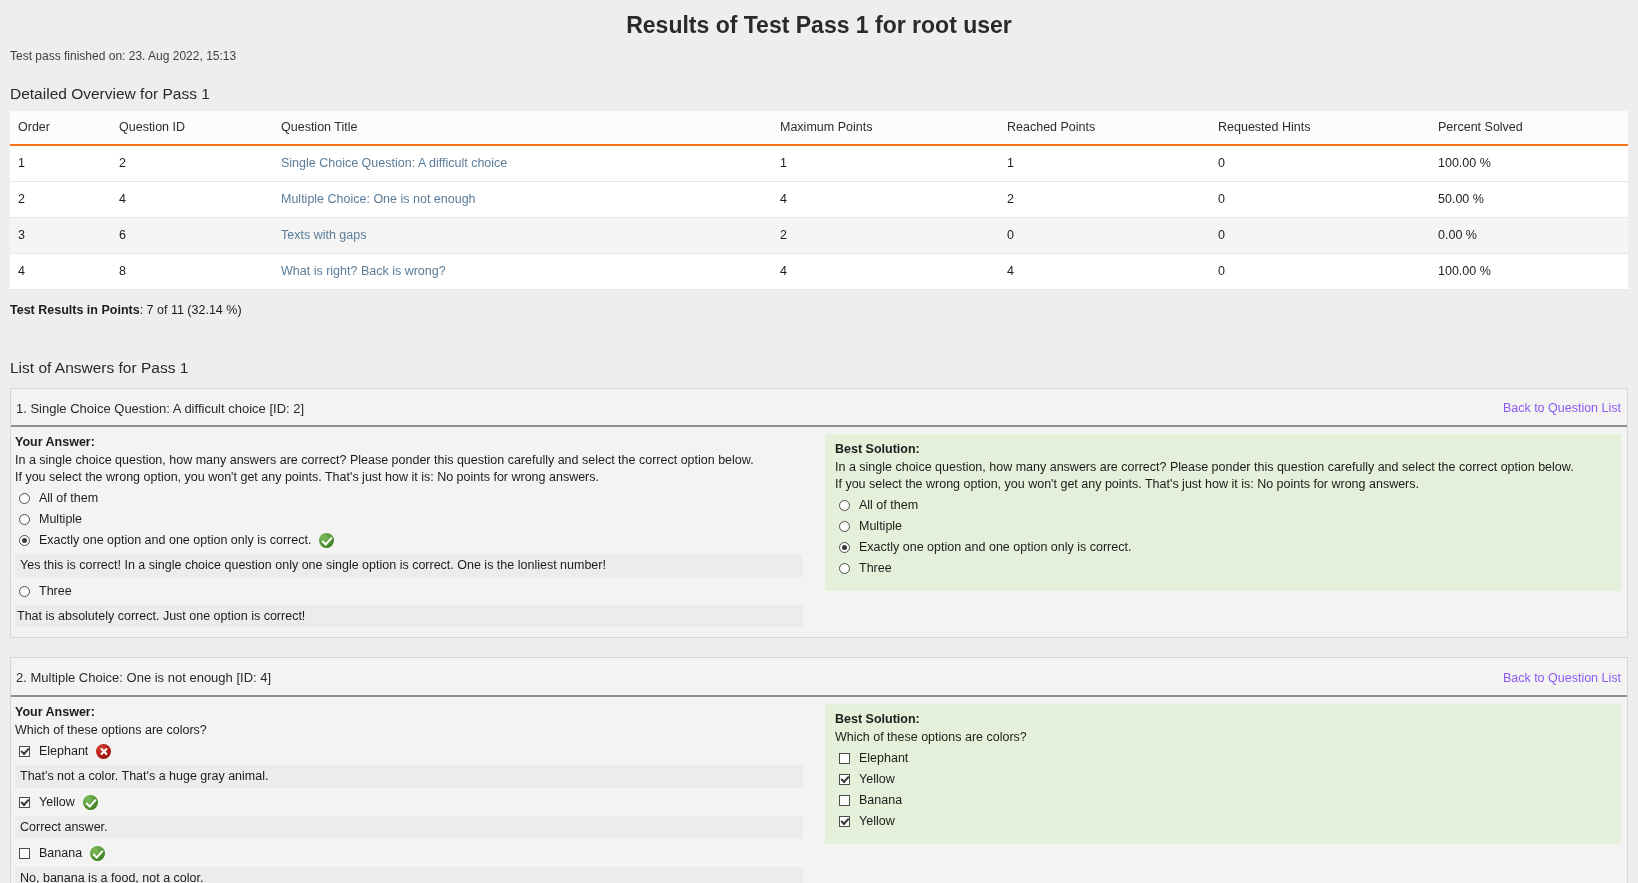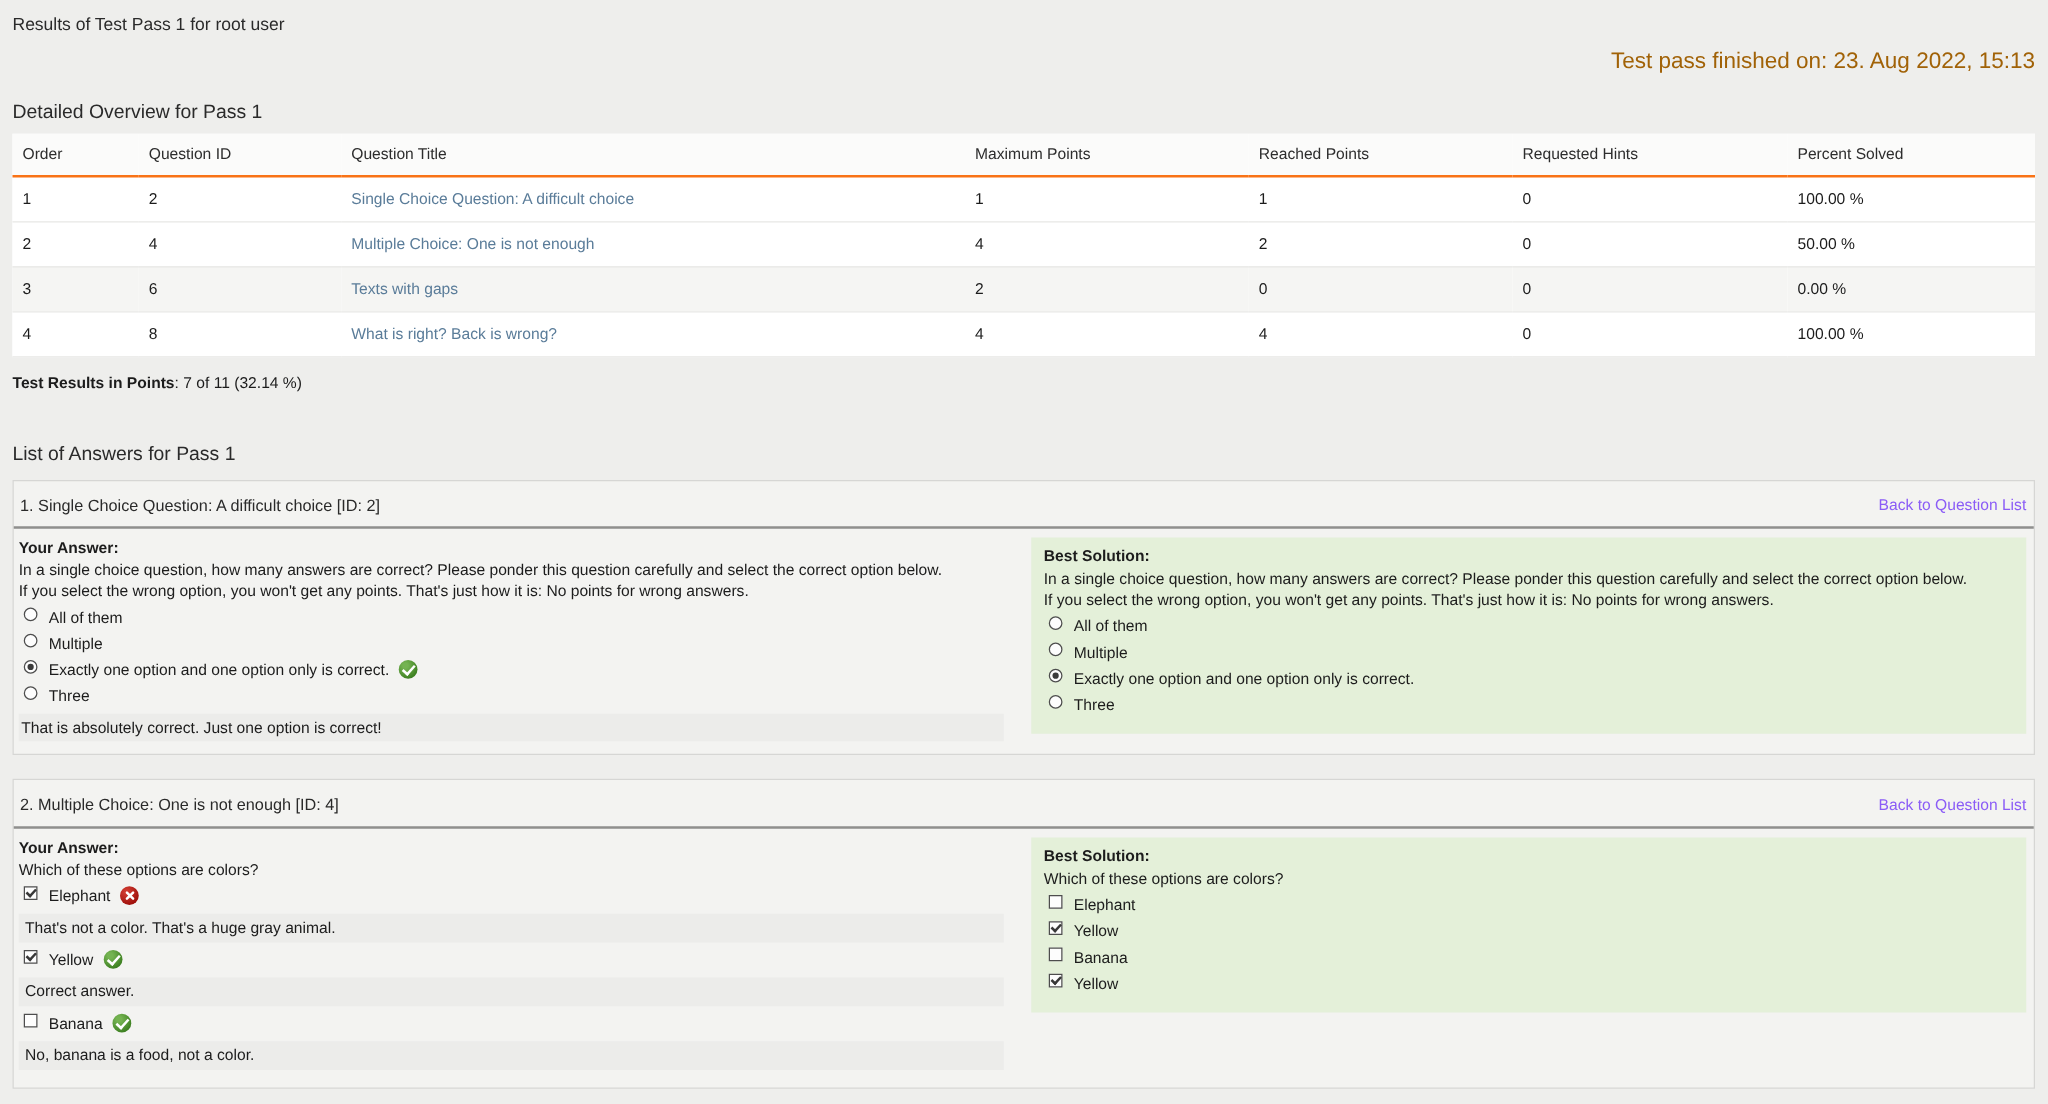--- a/index.html
+++ b/index.html
@@ -7,22 +7,22 @@
   body {
     background: #eeeeec;
     font-family: "Liberation Sans", sans-serif;
     font-size: 12.5px;
     line-height: 1.36;
     color: #1c1c1c;
     overflow: hidden;
   }
   .page { padding: 6px 10px 0 10px; }
 
-  .h1 { font-size: 14px; font-weight: 400; color: #2a2a2a; margin: 4px 0 7px 0; }
-  .meta { font-size: 18px; color: #a16207; margin: 0 0 18px 0; text-align: right; }
+  .h1 { font-size: 23px; font-weight: 700; color: #2a2a2a; margin: 4px 0 7px 0; text-align: center; }
+  .meta { font-size: 12px; color: #404040; margin: 0 0 18px 0; }
   .h2 { font-size: 15.5px; font-weight: 400; color: #2a2a2a; margin: 0 0 7px 0; }
   .h2.answers { margin: 38px 0 10px 0; }
 
   table.overview { width: 100%; border-collapse: collapse; background: #ffffff; margin-bottom: 12px; }
   table.overview th {
     text-align: left; font-weight: 400; color: #2d2d2d;
     padding: 8px 8px; background: #fbfbfa; border-bottom: 2px solid #f97316;
   }
   table.overview td { padding: 9px 8px; border-bottom: 1px solid #e7e7e5; background: #ffffff; }
   table.overview tr.hovered td { background: #f5f5f3; }
@@ -39,21 +39,21 @@
   .panel-title { font-size: 13px; color: #2a2a2a; }
   .back-link { color: #8b5cf6; font-size: 12.5px; text-decoration: none; cursor: pointer; }
 
   .panel-body { display: flex; align-items: flex-start; padding: 7px 6px 10px 4px; }
   .col-left { width: 800px; flex: none; padding-right: 12px; }
   .col-right { flex: 1; background: #e4f0d9; padding: 7px 12px 12px 10px; margin-left: 10px; }
 
   .block-label { font-weight: 700; margin-bottom: 1px; }
   .qtext { white-space: pre-line; margin-bottom: 2px; }
 
-  .opt { display: flex; align-items: flex-start; padding: 2px 0 2px 4px; min-height: 17px; }
+  .opt { display: flex; align-items: center; padding: 2px 0 2px 4px; min-height: 17px; }
   .opt .ctrl { margin-right: 9px; }
   .opt .sicon { margin-left: 8px; }
 
   .radio {
     width: 11px; height: 11px; border: 1px solid #4d4d4d; border-radius: 50%;
     background: #fdfdfd; position: relative; flex: none; display: inline-block;
   }
   .radio.on::after {
     content: ""; position: absolute; left: 2px; top: 2px; width: 5px; height: 5px;
     border-radius: 50%; background: #3a3a3a;
@@ -178,20 +178,21 @@
         </div>
         <div class="opt">
           <span class="ctrl radio"></span>
           <span>Multiple</span>
         </div>
         <div class="opt">
           <span class="ctrl radio on"></span>
           <span>Exactly one option and one option only is correct.</span>
           <span class="sicon ok"></span>
         </div>
+        <div class="feedback">Yes this is correct! In a single choice question only one single option is correct. One is the lonliest number!</div>
         <div class="opt">
           <span class="ctrl radio"></span>
           <span>Three</span>
         </div>
         <div class="overall-feedback">That is absolutely correct. Just one option is correct!</div>
       </div>
 
       <div class="col-right">
         <div class="block-label">Best Solution:</div>
         <div class="qtext">In a single choice question, how many answers are correct? Please ponder this question carefully and select the correct option below.

